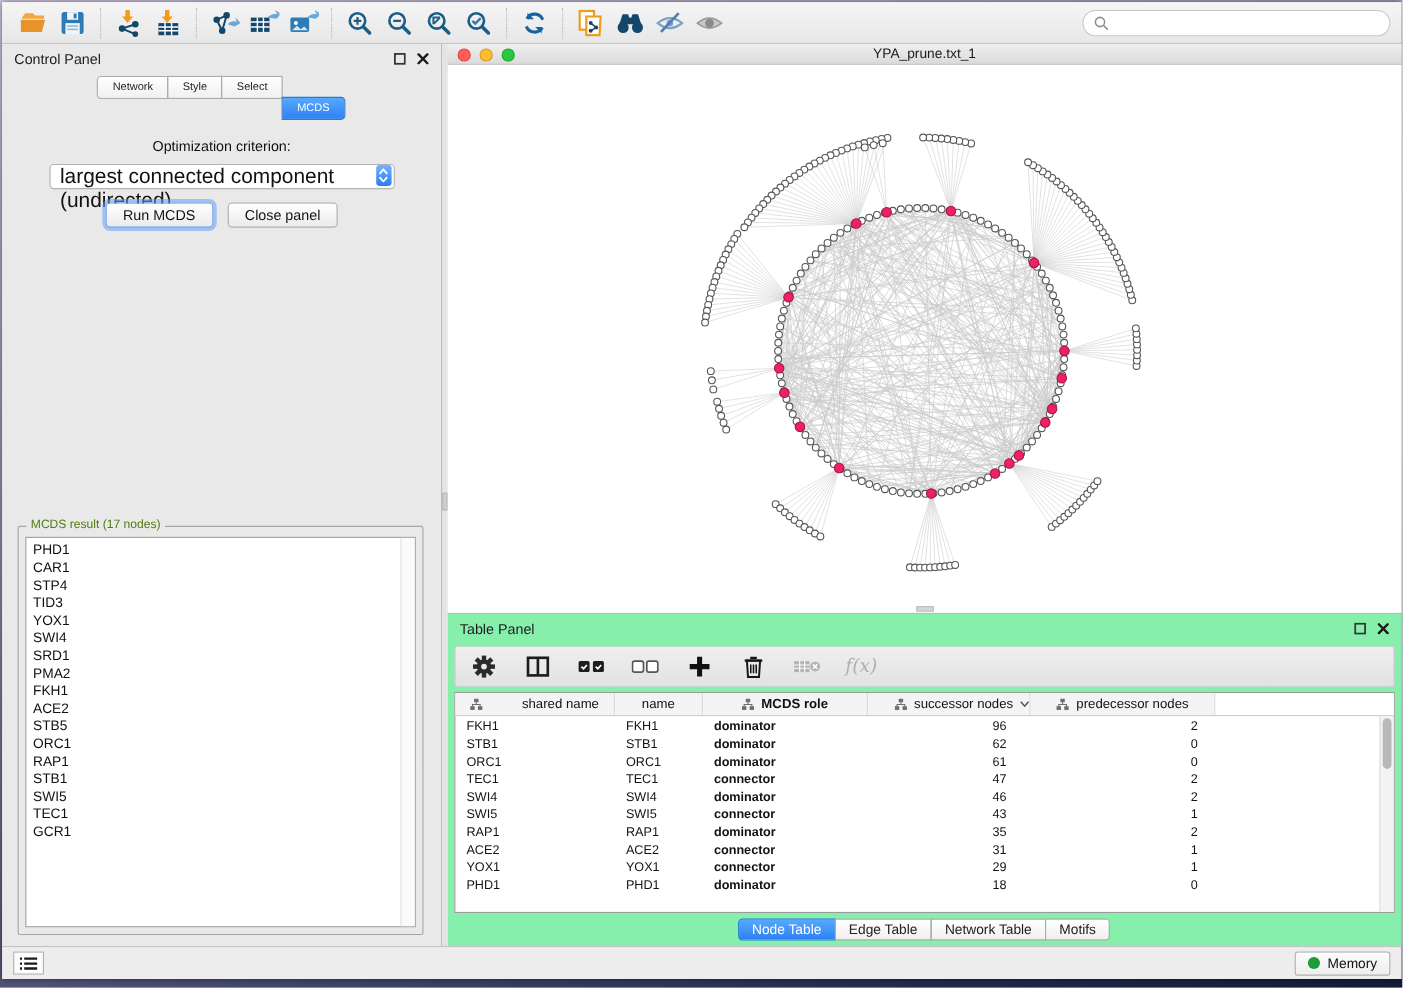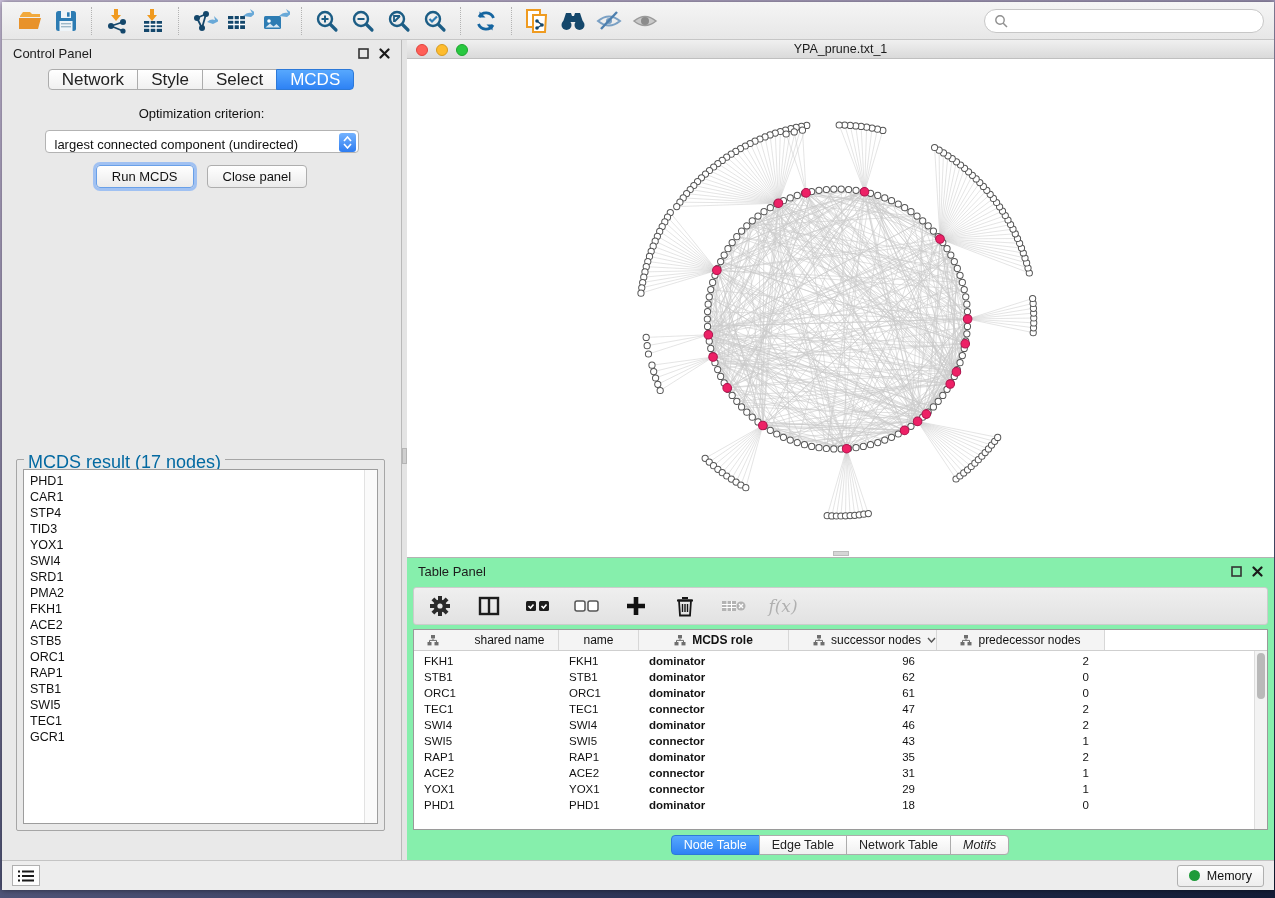--- a/index.html
+++ b/index.html
@@ -22,39 +22,39 @@
   
   .main { flex:1; display:flex; min-height:0; }
 
   
   .control-panel { width:400px; flex:0 0 400px; background:#e9e9e9; border-right:1px solid #b9b9b9;
     display:flex; flex-direction:column; }
   .panel-titlerow { height:26px; flex:0 0 26px; display:flex; align-items:center; padding:0 11px; }
   .panel-title { font-size:13px; color:#1c1c1c; }
   .win-btns { margin-left:auto; display:flex; gap:10px; align-items:center; }
   .tabs-row { display:flex; justify-content:center; padding-top:3px; }
-  .tab { height:21px; padding:0 13px; font-size:17px; color:#222; display:flex; align-items:center;
+  .tab { height:21px; padding:0 13px; font-size:10px; color:#222; display:flex; align-items:center;
     background:linear-gradient(#ffffff,#f0f0f0); border:1px solid #acacac; margin-left:-1px; cursor:default; }
   .tab:first-child { border-radius:4px 0 0 4px; }
-  .tab:last-child { border-radius:0 4px 4px 0; }
+  .tab:last-child { border-radius:0 4px 4px 0;margin-top:19px; }
   .tab.active { background:linear-gradient(#57a8fe,#2e82f4); border-color:#2d79d8; color:#fff; }
   .cp-body { flex:1; position:relative; padding-top:16px; }
   .opt-label { text-align:center; font-size:13px; color:#111; margin-bottom:9px; }
   .select-box { margin:0 auto; width:314px; height:23px; background:#fff; border:1px solid #b3b3b3;
-    border-radius:4px; display:flex; align-items:flex-end; padding-left:9px; font-size:13px; color:#111; cursor:default; }
+    border-radius:4px; display:flex; align-items:flex-start; padding-left:9px; font-size:19px; color:#111; cursor:default; }
   .stepper { margin-left:auto; margin-right:2px; width:17px; height:19px; border-radius:3px;
     background:linear-gradient(#74b3ff,#2e7cf0); display:flex; flex-direction:column;
     align-items:center; justify-content:center; gap:1px; }
   .btn-row { display:flex; justify-content:center; gap:13px; margin-top:12px; }
   .btn { height:23px; padding:0 15px; font-size:13px; color:#111; background:linear-gradient(#ffffff,#ebebeb);
     border:1px solid #aeaeae; border-radius:4px; cursor:default; font-family:inherit; }
   .btn.focused { box-shadow:0 0 0 3px rgba(100,160,250,.55); border-color:#69a0e8; }
   .groupbox { position:absolute; left:14px; right:16px; top:369px; height:372px;
     border:1px solid #a6a6a6; border-radius:2px; }
-  .gb-title { position:absolute; top:-8px; left:7px; background:#e9e9e9; padding:0 4px; font-size:18px; color:#0369a1; }
+  .gb-title { position:absolute; top:-8px; left:7px; background:#e9e9e9; padding:0 4px; font-size:11px; color:#4d7c0f; }
   .gb-list { position:absolute; left:6px; right:6px; top:9px; bottom:6px; background:#fff;
     border:1px solid #9d9d9d; display:flex; }
   .gb-items { flex:1; padding:3px 0 0 6px; font-size:12.5px; line-height:16px; color:#111; overflow:hidden; }
   .gb-scroll { width:13px; flex:0 0 13px; background:#fafafa; border-left:1px solid #e2e2e2; }
 
   
   .v-splitter { width:5px; flex:0 0 5px; background:#e4e4e4; position:relative; }
   .v-grip { position:absolute; top:408px; left:0; width:5px; height:16px; background:#cfcfcf; border:1px solid #b5b5b5; }
 
   
@@ -94,21 +94,21 @@
   .td { overflow:hidden; white-space:nowrap; }
   .td.c0,.td.c1,.td.c2 { padding-left:10px; }
   .td.c3 { text-align:right; padding-right:22px; }
   .td.c4 { text-align:right; padding-right:16px; }
   .vscroll { position:absolute; right:0; top:21px; bottom:0; width:13px; background:#f3f3f3; border-left:1px solid #dedede; }
   .vthumb { position:absolute; top:2px; left:2px; right:2px; height:46px; border-radius:6px; background:#b9b9b9; }
   .tp-tabs { height:30px; flex:0 0 30px; display:flex; justify-content:center; align-items:center; }
   .tp-tab { height:20px; padding:0 12px; display:flex; align-items:center; font-size:12.5px; color:#222;
     background:linear-gradient(#ffffff,#f0f0f0); border:1px solid #acacac; margin-left:-1px; cursor:default; }
   .tp-tab:first-child { border-radius:4px 0 0 4px; }
-  .tp-tab:last-child { border-radius:0 4px 4px 0;font-style:italic; }
+  .tp-tab:last-child { border-radius:0 4px 4px 0; }
   .tp-tab.active { background:linear-gradient(#57a8fe,#2e82f4); border-color:#2d79d8; color:#fff; }
 
   
   .statusbar { height:30px; flex:0 0 30px; background:#ededed; border-top:1px solid #c4c4c4;
     display:flex; align-items:center; padding:0 10px; }
   .list-btn { width:28px; height:21px; background:#fdfdfd; border:1px solid #b0b0b0;
     display:flex; align-items:center; justify-content:center; cursor:default; }
   .memory-btn { margin-left:auto; height:22px; display:flex; align-items:center; gap:7px; padding:0 11px;
     background:linear-gradient(#fdfdfd,#ededed); border:1px solid #b0b0b0; border-radius:3px;
     font-size:12.5px; color:#111; cursor:default; font-family:inherit; }

